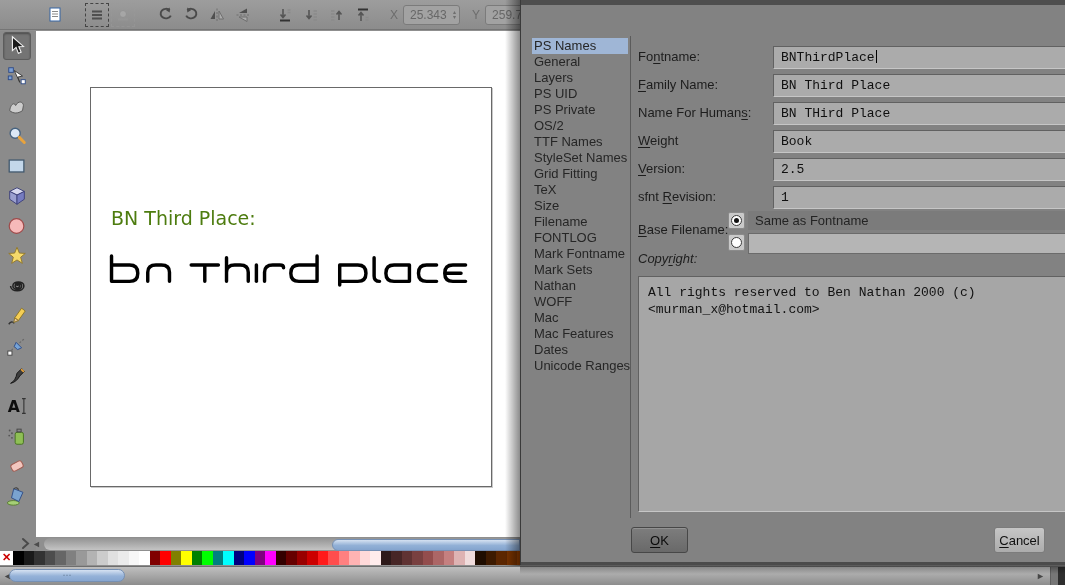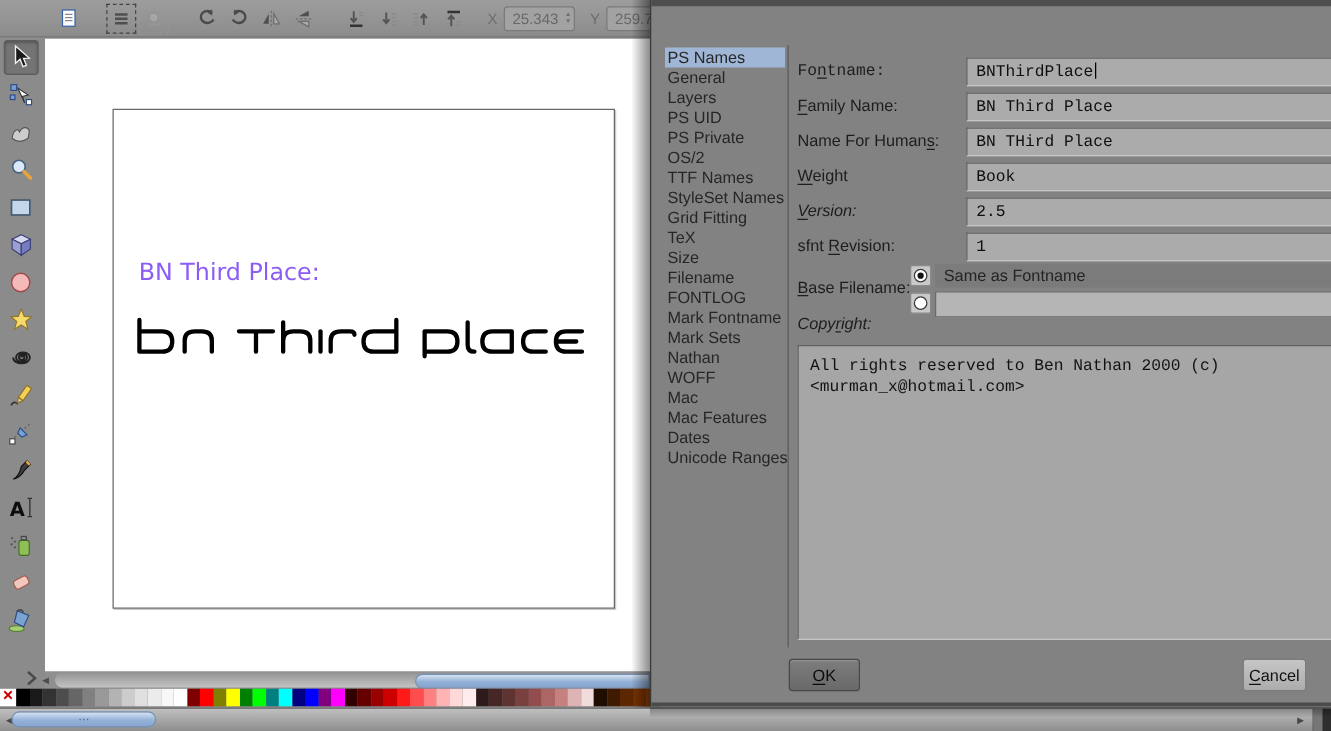--- a/index.html
+++ b/index.html
@@ -26,21 +26,21 @@
   .tool{width:28px;height:28px;margin:1px 0 2px 3px;display:flex;align-items:center;justify-content:center;border-radius:3px;}
   .tool.selected{background:#747474;border:1px solid #5c5c5c;box-shadow:inset 0 1px 2px rgba(0,0,0,.35);
                  width:26px;height:26px;}
   .tool-expander{margin:8px 0 0 10px;}
 
   
   .canvas{position:absolute;left:36px;top:31px;width:484px;height:506px;background:#ffffff;}
   .page{position:absolute;left:54px;top:56px;width:400px;height:398px;background:#fff;
         border:1px solid #696969;box-shadow:1px 1px 0 #c9c9c9;}
   .page-heading{position:absolute;left:20px;top:119px;font-family:"DejaVu Sans",sans-serif;
-                font-size:19px;color:#8b5cf6;}
+                font-size:19px;color:#4d7c0f;}
   .logo-svg{position:absolute;left:16px;top:165px;}
 
   
   .canvas-hscroll{position:absolute;left:28px;top:537px;width:492px;height:14px;}
   .cs-arrow{position:absolute;left:4px;top:2px;font-size:9px;color:#4c4c4c;}
   .cs-track{position:absolute;left:16px;right:0;top:1px;height:12px;border-radius:6px;
             background:linear-gradient(#939393,#c4c4c4);}
   .cs-thumb{position:absolute;left:288px;right:0;top:1px;height:12px;border-radius:6px 0 0 6px;
             background:linear-gradient(#d5e1f1,#92b0d6 55%,#84a4ce);border:1px solid #7690b4;box-sizing:border-box;}
 
@@ -473,27 +473,27 @@
       </div>
     <div class="base-empty-field"></div>
 
     <div class="flabel" style="top:251px;font-style:italic;">Copy<u>r</u>ight:</div>
     <div class="copyright-box">All rights reserved to Ben Nathan 2000 (c)
 &lt;murman_x@hotmail.com&gt;</div>
 
     <div class="btn btn-ok"><u>O</u>K</div>
     <div class="btn btn-cancel"><u>C</u>ancel</div>
     <div class="dlg-bottom"></div>
-  <div class="flabel" style="top: 49px; font-family: Liberation Mono, monospace;">Fo<u>n</u>tname:</div>
+  <div class="flabel" style="top: 49px;">Fo<u>n</u>tname:</div>
       <div class="ffield" style="top: 46px;"><span>BNThirdPlace</span><span class="caret"></span></div>
       <div class="flabel" style="top: 77px;"><u>F</u>amily Name:</div>
       <div class="ffield" style="top: 74px;"><span>BN Third Place</span></div>
       <div class="flabel" style="top: 105px;">Name For Human<u>s</u>:</div>
       <div class="ffield" style="top: 102px;"><span>BN THird Place</span></div>
       <div class="flabel" style="top: 133px;"><u>W</u>eight</div>
       <div class="ffield" style="top: 130px;"><span>Book</span></div>
-      <div class="flabel" style="top: 161px; font-style: italic;"><u>V</u>ersion:</div>
+      <div class="flabel" style="top: 161px;"><u>V</u>ersion:</div>
       <div class="ffield" style="top: 158px;"><span>2.5</span></div>
       <div class="flabel" style="top: 189px;">sfnt <u>R</u>evision:</div>
       <div class="ffield" style="top: 186px;"><span>1</span></div>
     </div>
 
 </div>
 
 </body></html>

